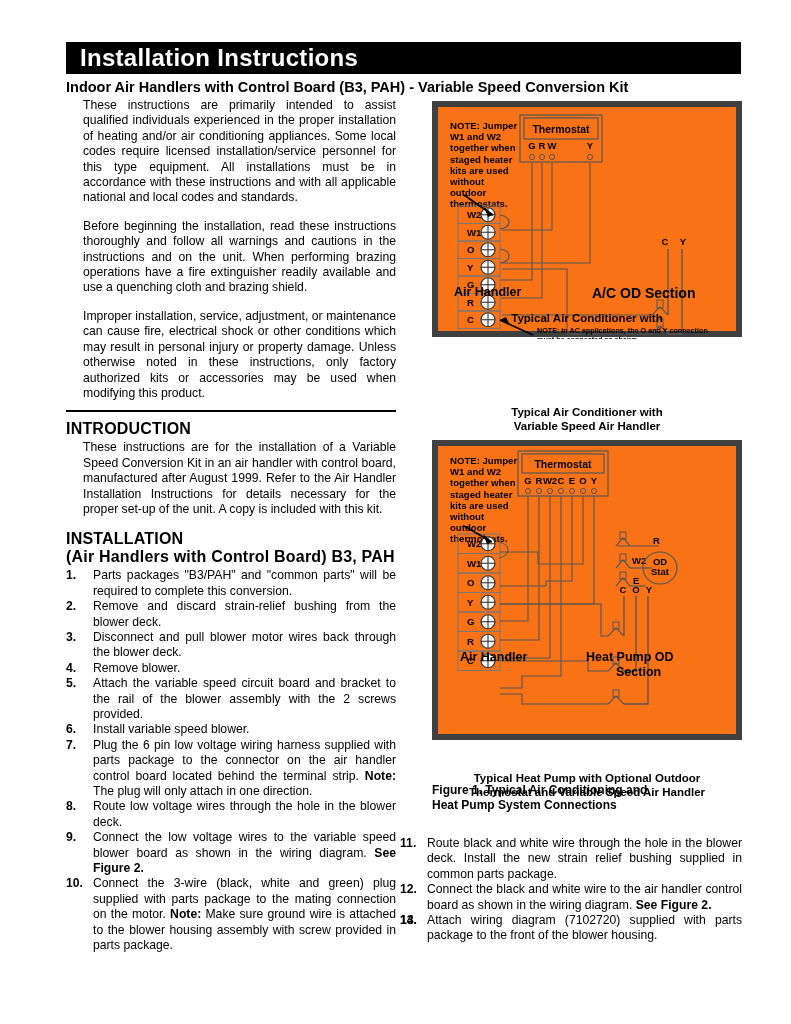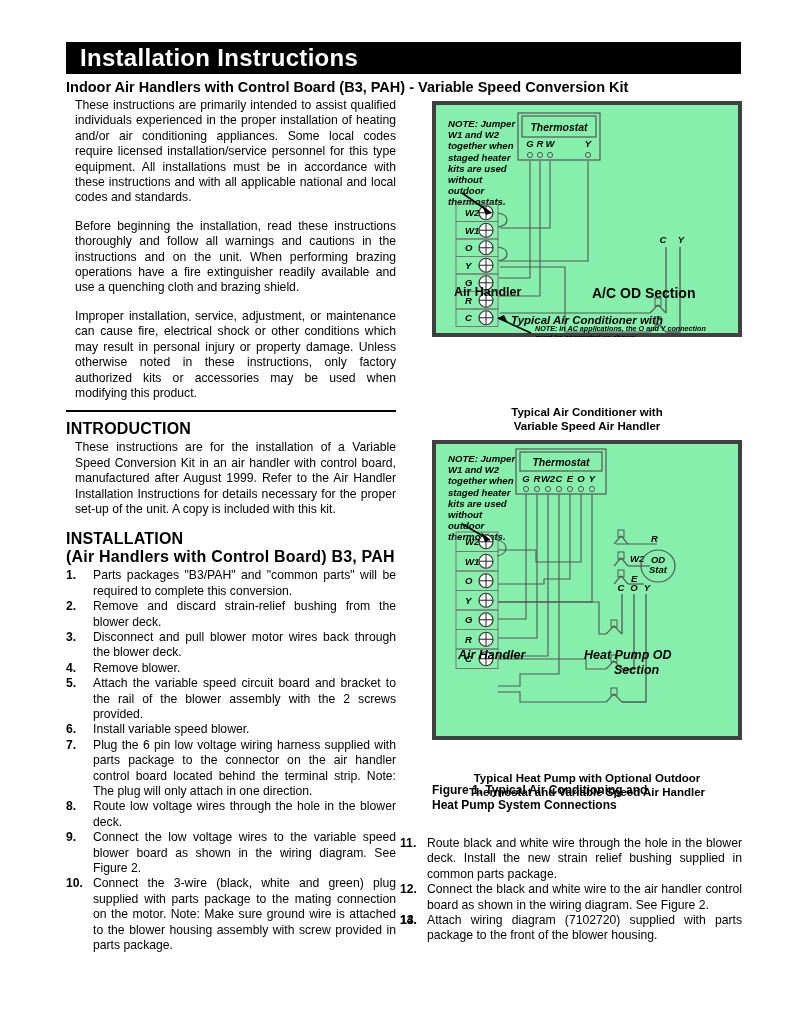--- a/index.html
+++ b/index.html
@@ -63,21 +63,21 @@
     font-size: 16px;
     font-weight: bold;
     margin: 0 0 2px 0;
     letter-spacing: 0.2px;
   }
   h2.sec.tight { margin-bottom: 0px; }
 
   p.body {
     font-size: 12.2px;
     line-height: 15.4px;
-    margin: 0 0 13px 9px;
+    margin: 0 0 13px 17px;
     text-align: justify;
     text-justify: inter-word;
   }
   p.body.last { margin-bottom: 0; }
 
   .rule {
     border-top: 2.5px solid #000;
     margin: 9px 0 8px 0;
     width: 330px;
   }
@@ -96,29 +96,28 @@
     text-align: justify;
     margin-bottom: 0px;
   }
   ol.steps li .num {
     position: absolute;
     left: 0; top: 0;
     width: 22px;
     font-weight: bold;
     text-align: left;
   }
-  ol.steps li b { font-weight: normal; }
+  ol.steps li b { font-weight: bold; }
 
   
   .fig-box {
     position: absolute;
-    border: 4px solid #404040;
-    background: #86efac;
+    border: 6px solid #404040;
+    background: #f97316;
     box-sizing: border-box;
-    font-style: italic;
   }
   #figbox1 { left: 432px; top: 101px; width: 310px; height: 236px; }
   #figbox2 { left: 432px; top: 440px; width: 310px; height: 300px; }
   .fig-caption {
     position: absolute;
     text-align: center;
     font-size: 11.5px;
     font-weight: bold;
     line-height: 14px;
     width: 100%;

